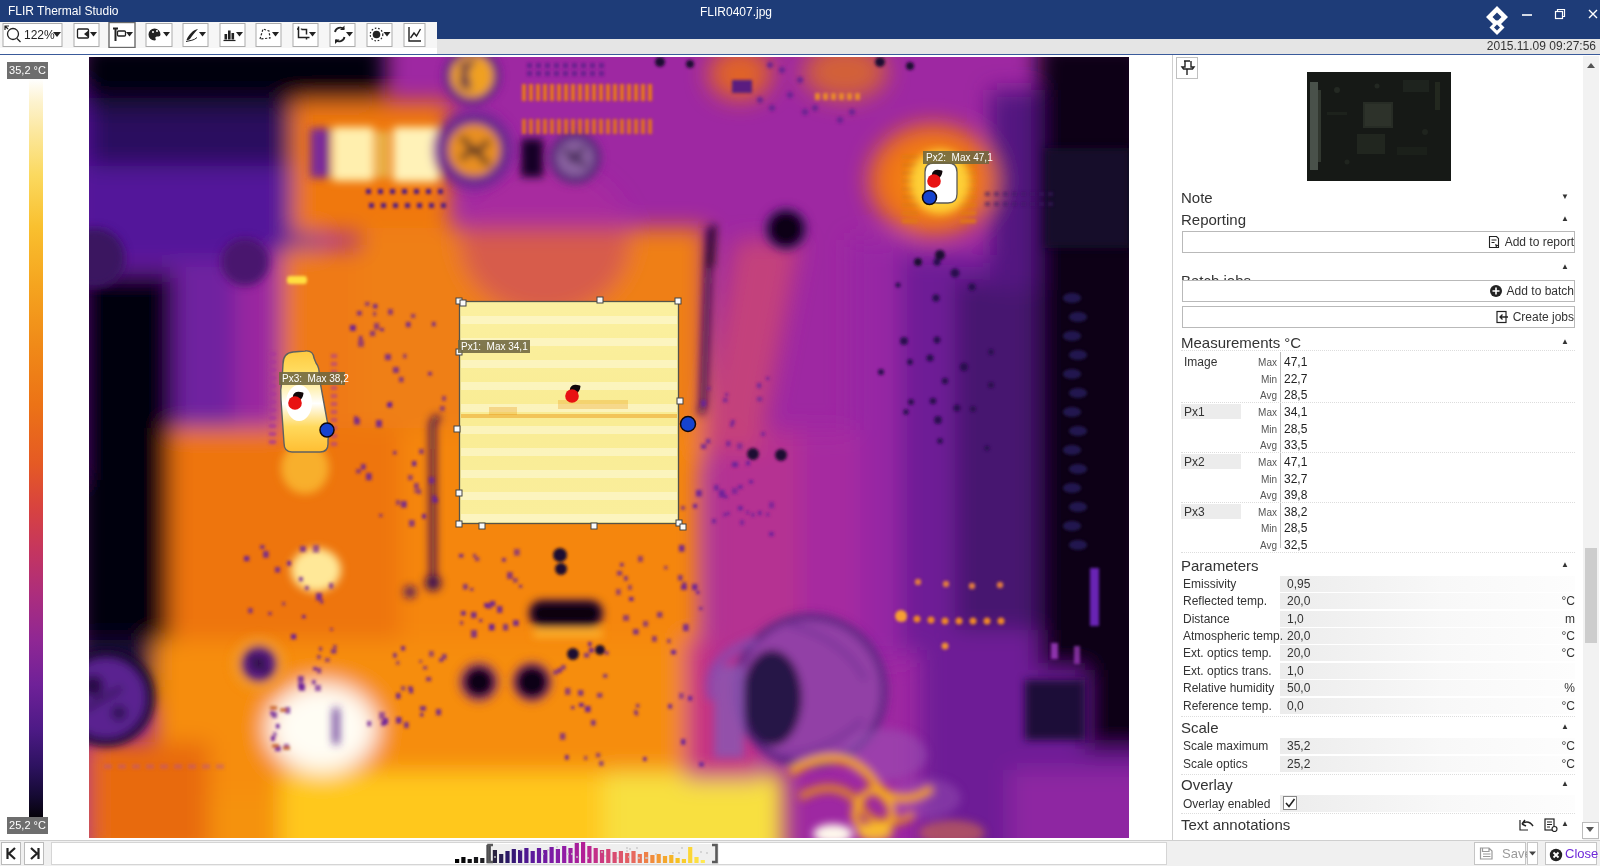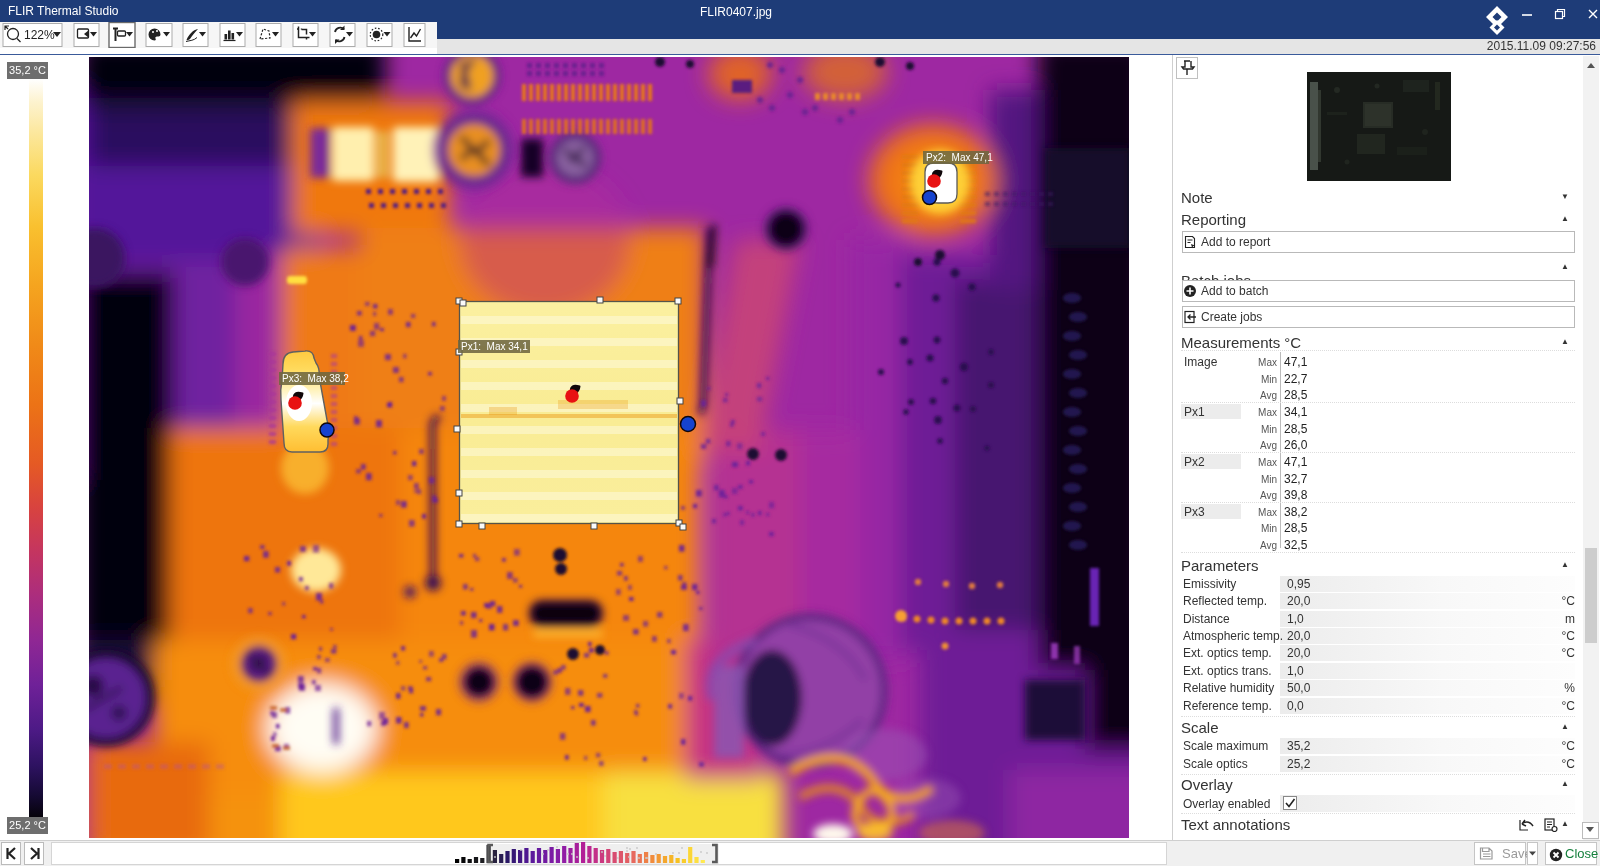--- a/index.html
+++ b/index.html
@@ -4,21 +4,21 @@
 html,body{width:1600px;height:866px;overflow:hidden;font-family:"Liberation Sans",sans-serif;background:#fff;-webkit-font-smoothing:antialiased}
 #titlebar{position:absolute;left:0;top:0;width:1600px;height:39px;background:#1e3c78}
 #apptitle{position:absolute;left:8px;top:4px;color:#fff;font-size:12px}
 #filename{position:absolute;left:700px;top:5px;color:#fff;font-size:12px}
 #toolbar{position:absolute;left:0;top:22px;width:437px;height:26px;background:#f6f6f6}
 #datestrip{position:absolute;left:437px;top:39px;right:0;height:15px;background:#e5e5e5}
 #datestrip span{position:absolute;right:4px;top:0px;font-size:12px;color:#333}
 #mainbg{position:absolute;left:0;top:54px;width:1600px;height:786px;background:#fff;border-top:1px solid #3a5a9a}
 #bottombar{position:absolute;left:0;top:840px;width:1600px;height:26px;background:#f0f0f0;border-top:1px solid #cfcfcf}
 .sect{position:absolute;left:1181px;font-size:15px;color:#333}
-.btn{position:absolute;left:1182px;width:393px;height:22px;background:#fff;border:1px solid #b9b9b9;font-size:12px;color:#333;display:flex;align-items:center;justify-content:flex-start}
+.btn{position:absolute;left:1182px;width:393px;height:22px;background:#fff;border:1px solid #b9b9b9;font-size:12px;color:#333;display:flex;align-items:center;justify-content:flex-end}
 .chev{position:absolute;left:1560px;width:10px;font-size:8px;color:#333;text-align:center}
 .mrow{position:absolute;font-size:11px;color:#333}
 .mlbl{position:absolute;font-size:10px;color:#555;text-align:right;width:30px}
 .mval{position:absolute;font-size:12px;color:#222}
 .prow{position:absolute;left:1183px;font-size:12px;color:#333}
 .pval{position:absolute;left:1287px;font-size:12px;color:#333}
 .punit{position:absolute;width:60px;left:1515px;text-align:right;font-size:12px;color:#333}
 .pbg{position:absolute;left:1280px;width:295px;height:16px;background:linear-gradient(90deg,#ececec,#f8f8f8 55%,#fdfdfd)}
 </style></head><body>
 <div id="titlebar"></div>
@@ -828,21 +828,21 @@
 <path d="M262 3 H266.5 V20 H262" stroke="#5a5a5a" stroke-width="2.6" fill="none"></path>
 </svg>
  <div style="position:absolute;left:1474px;top:842px;width:52px;height:23px;background:#fff;border:1px solid #c5c5c5;color:#9a9a9a;font-size:13px;line-height:22px;padding-left:27px">Save</div>
  <svg style="position:absolute;left:1479px;top:847px" width="15" height="13" viewBox="0 0 15 13">
       <path d="M1.5 1 h8.5 l3 3 v8 h-11.5z M3.5 1 v3.5 h6.5 v-3.5 M4 7 h7.5 M4 9.5 h7.5" fill="none" stroke="#9a9a9a" stroke-width="1.2"></path>
     </svg>
  <div style="position:absolute;left:1527px;top:842px;width:11px;height:23px;background:#fff;border:1px solid #c5c5c5"></div>
  <svg style="position:absolute;left:1527px;top:850px" width="11" height="8">
       <path d="M2 1.5 l3.5 4 3.5-4z" fill="#444"></path>
     </svg>
- <div style="position:absolute;left:1545px;top:842px;width:52px;height:23px;background:#fff;border:1px solid #c5c5c5;color:#15803d;font-size:13px;line-height:22px;padding-left:19px">Close</div>
+ <div style="position:absolute;left:1545px;top:842px;width:52px;height:23px;background:#fff;border:1px solid #c5c5c5;color:#6d28d9;font-size:13px;line-height:22px;padding-left:19px">Close</div>
  <svg style="position:absolute;left:1549px;top:848px" width="14" height="14" viewBox="0 0 14 14">
       <circle cx="7" cy="7" r="6.2" fill="#222"></circle>
       <path d="M4.5 4.5 l5 5 M9.5 4.5 l-5 5" stroke="#fff" stroke-width="1.8"></path>
     </svg>
 </div>
 <div style="position:absolute;left:1176px;top:57px;width:22px;height:22px;background:#fff;border:1px solid #c0c0c0"></div>
 <svg style="position:absolute;left:1176px;top:57px" width="22" height="22">
     <path d="M11 4 h0 M8 4 h6 M9 4 v6 h-3 l1.5 2 h9 l1.5-2 h-3 v-6 M11 12 v6" stroke="#222" stroke-width="1.4" fill="none"></path>
   </svg>
 <div id="thumb" style="position:absolute;left:1307px;top:72px;width:144px;height:109px;background:#181b18"></div>
@@ -891,21 +891,21 @@
 <div class="mval" style="left:1284px;top:372px">22,7</div>
 <div class="mlbl" style="left:1247px;top:390px">Avg</div>
 <div class="mval" style="left:1284px;top:388px">28,5</div>
 <div style="position:absolute;left:1181px;top:404px;width:60px;height:15px;background:#ececec"></div>
 <div class="mrow" style="left:1184px;top:405px;font-size:12px">Px1</div>
 <div class="mlbl" style="left:1247px;top:407px">Max</div>
 <div class="mval" style="left:1284px;top:405px">34,1</div>
 <div class="mlbl" style="left:1247px;top:424px">Min</div>
 <div class="mval" style="left:1284px;top:422px">28,5</div>
 <div class="mlbl" style="left:1247px;top:440px">Avg</div>
-<div class="mval" style="left:1284px;top:438px">26,0</div>
+<div class="mval" style="left:1284px;top:438px">33,5</div>
 <div style="position:absolute;left:1181px;top:454px;width:60px;height:15px;background:#ececec"></div>
 <div class="mrow" style="left:1184px;top:455px;font-size:12px">Px2</div>
 <div class="mlbl" style="left:1247px;top:457px">Max</div>
 <div class="mval" style="left:1284px;top:455px">47,1</div>
 <div class="mlbl" style="left:1247px;top:474px">Min</div>
 <div class="mval" style="left:1284px;top:472px">32,7</div>
 <div class="mlbl" style="left:1247px;top:490px">Avg</div>
 <div class="mval" style="left:1284px;top:488px">39,8</div>
 <div style="position:absolute;left:1181px;top:504px;width:60px;height:15px;background:#ececec"></div>
 <div class="mrow" style="left:1184px;top:505px;font-size:12px">Px3</div>

